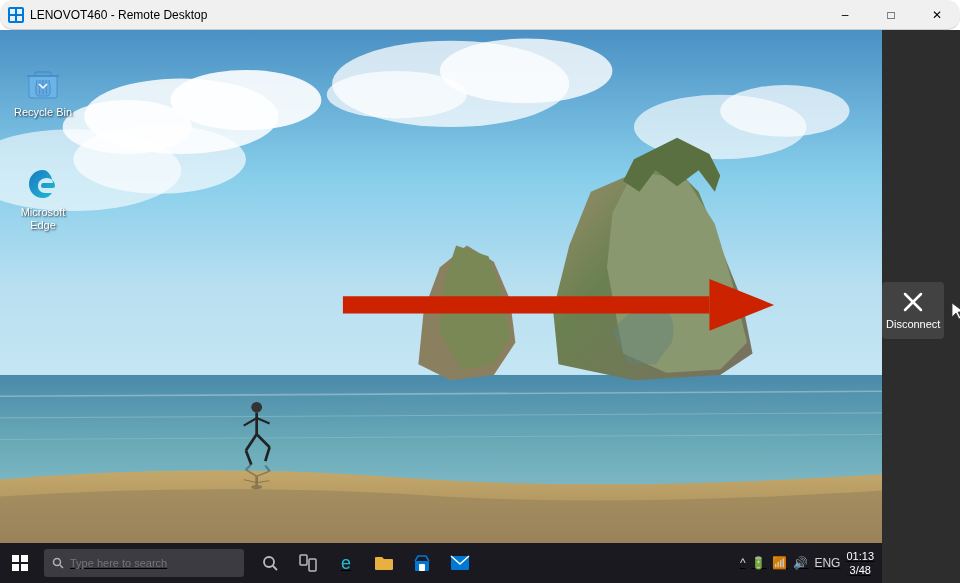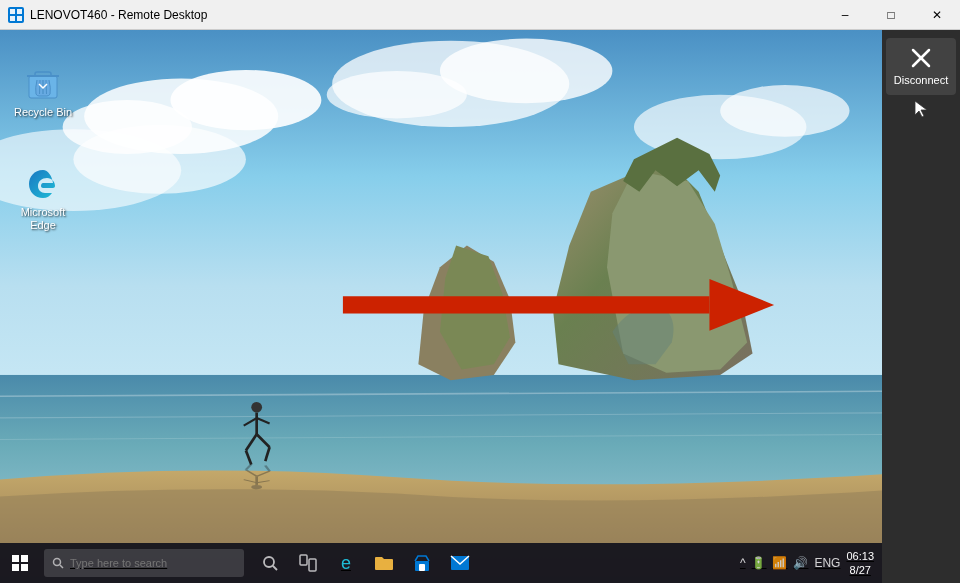--- a/index.html
+++ b/index.html
@@ -8,20 +8,21 @@
     
     #title-bar {
       width: 960px;
       height: 30px;
       background: #f0f0f0;
       display: flex;
       align-items: center;
       justify-content: space-between;
       border-bottom: 1px solid #ccc;
       user-select: none;
+      border-radius: 13px;
     }
     #title-bar-left {
       display: flex;
       align-items: center;
       padding-left: 8px;
       gap: 6px;
       font-size: 12px;
       color: #000;
     }
     #title-bar-icon {
@@ -194,21 +195,21 @@
       text-align: center;
       margin-top: 2px;
       line-height: 1.2;
     }
 
     
     #right-panel {
       width: 78px;
       background: #2d2d2d;
       display: flex;
-      flex-direction: column;
+      flex-direction: row;
       align-items: center;
       padding-top: 8px;
       gap: 4px;
     }
     .panel-btn {
       width: 70px;
       display: flex;
       flex-direction: column;
       align-items: center;
       padding: 8px 4px;
@@ -438,22 +439,22 @@
           </div>
         </div>
 
         <div id="taskbar-tray">
           <span class="tray-icon">^</span>
           <span class="tray-icon">🔋</span>
           <span class="tray-icon">📶</span>
           <span class="tray-icon">🔊</span>
           <span class="tray-icon" style="font-size:12px;">ENG</span>
           <div id="clock">
-            <div>06:13</div>
-            <div>8/27</div>
+            <div>01:13</div>
+            <div>3/48</div>
           </div>
         </div>
       </div>
     </div>
   </div>
 
   <div id="right-panel">
     <button class="panel-btn active">
       <div class="panel-btn-icon">
         <svg width="24" height="24" viewBox="0 0 24 24" fill="none">

